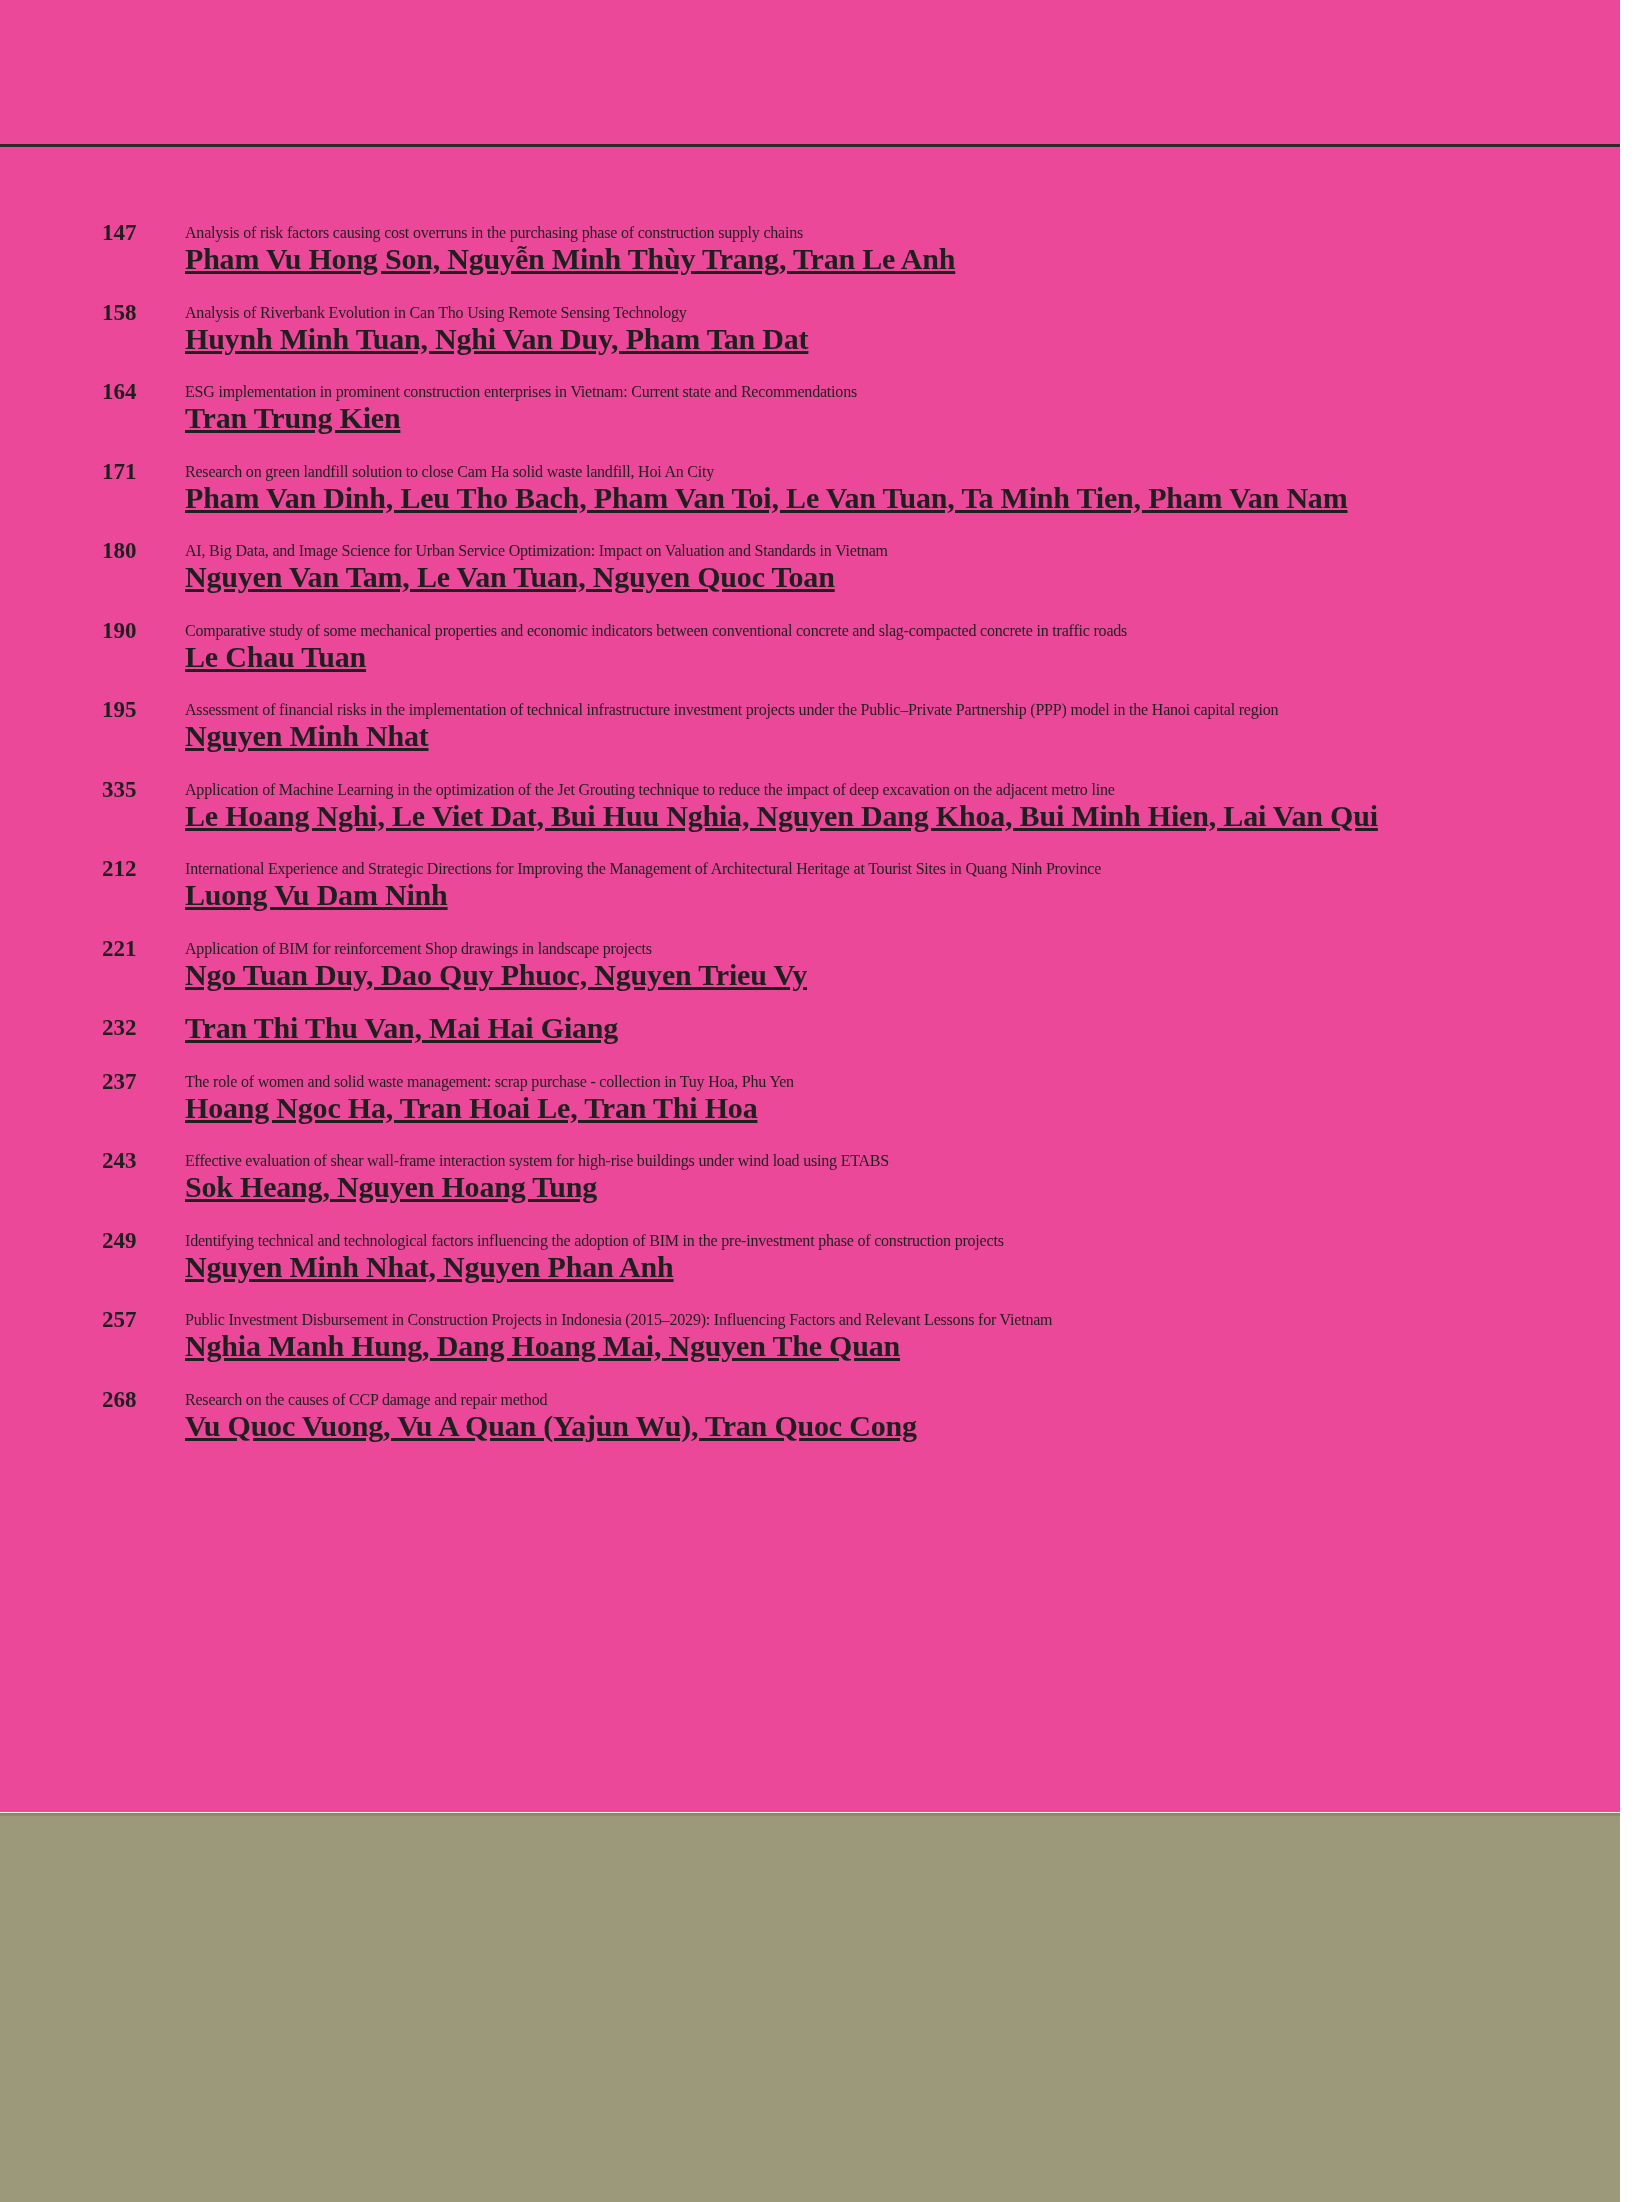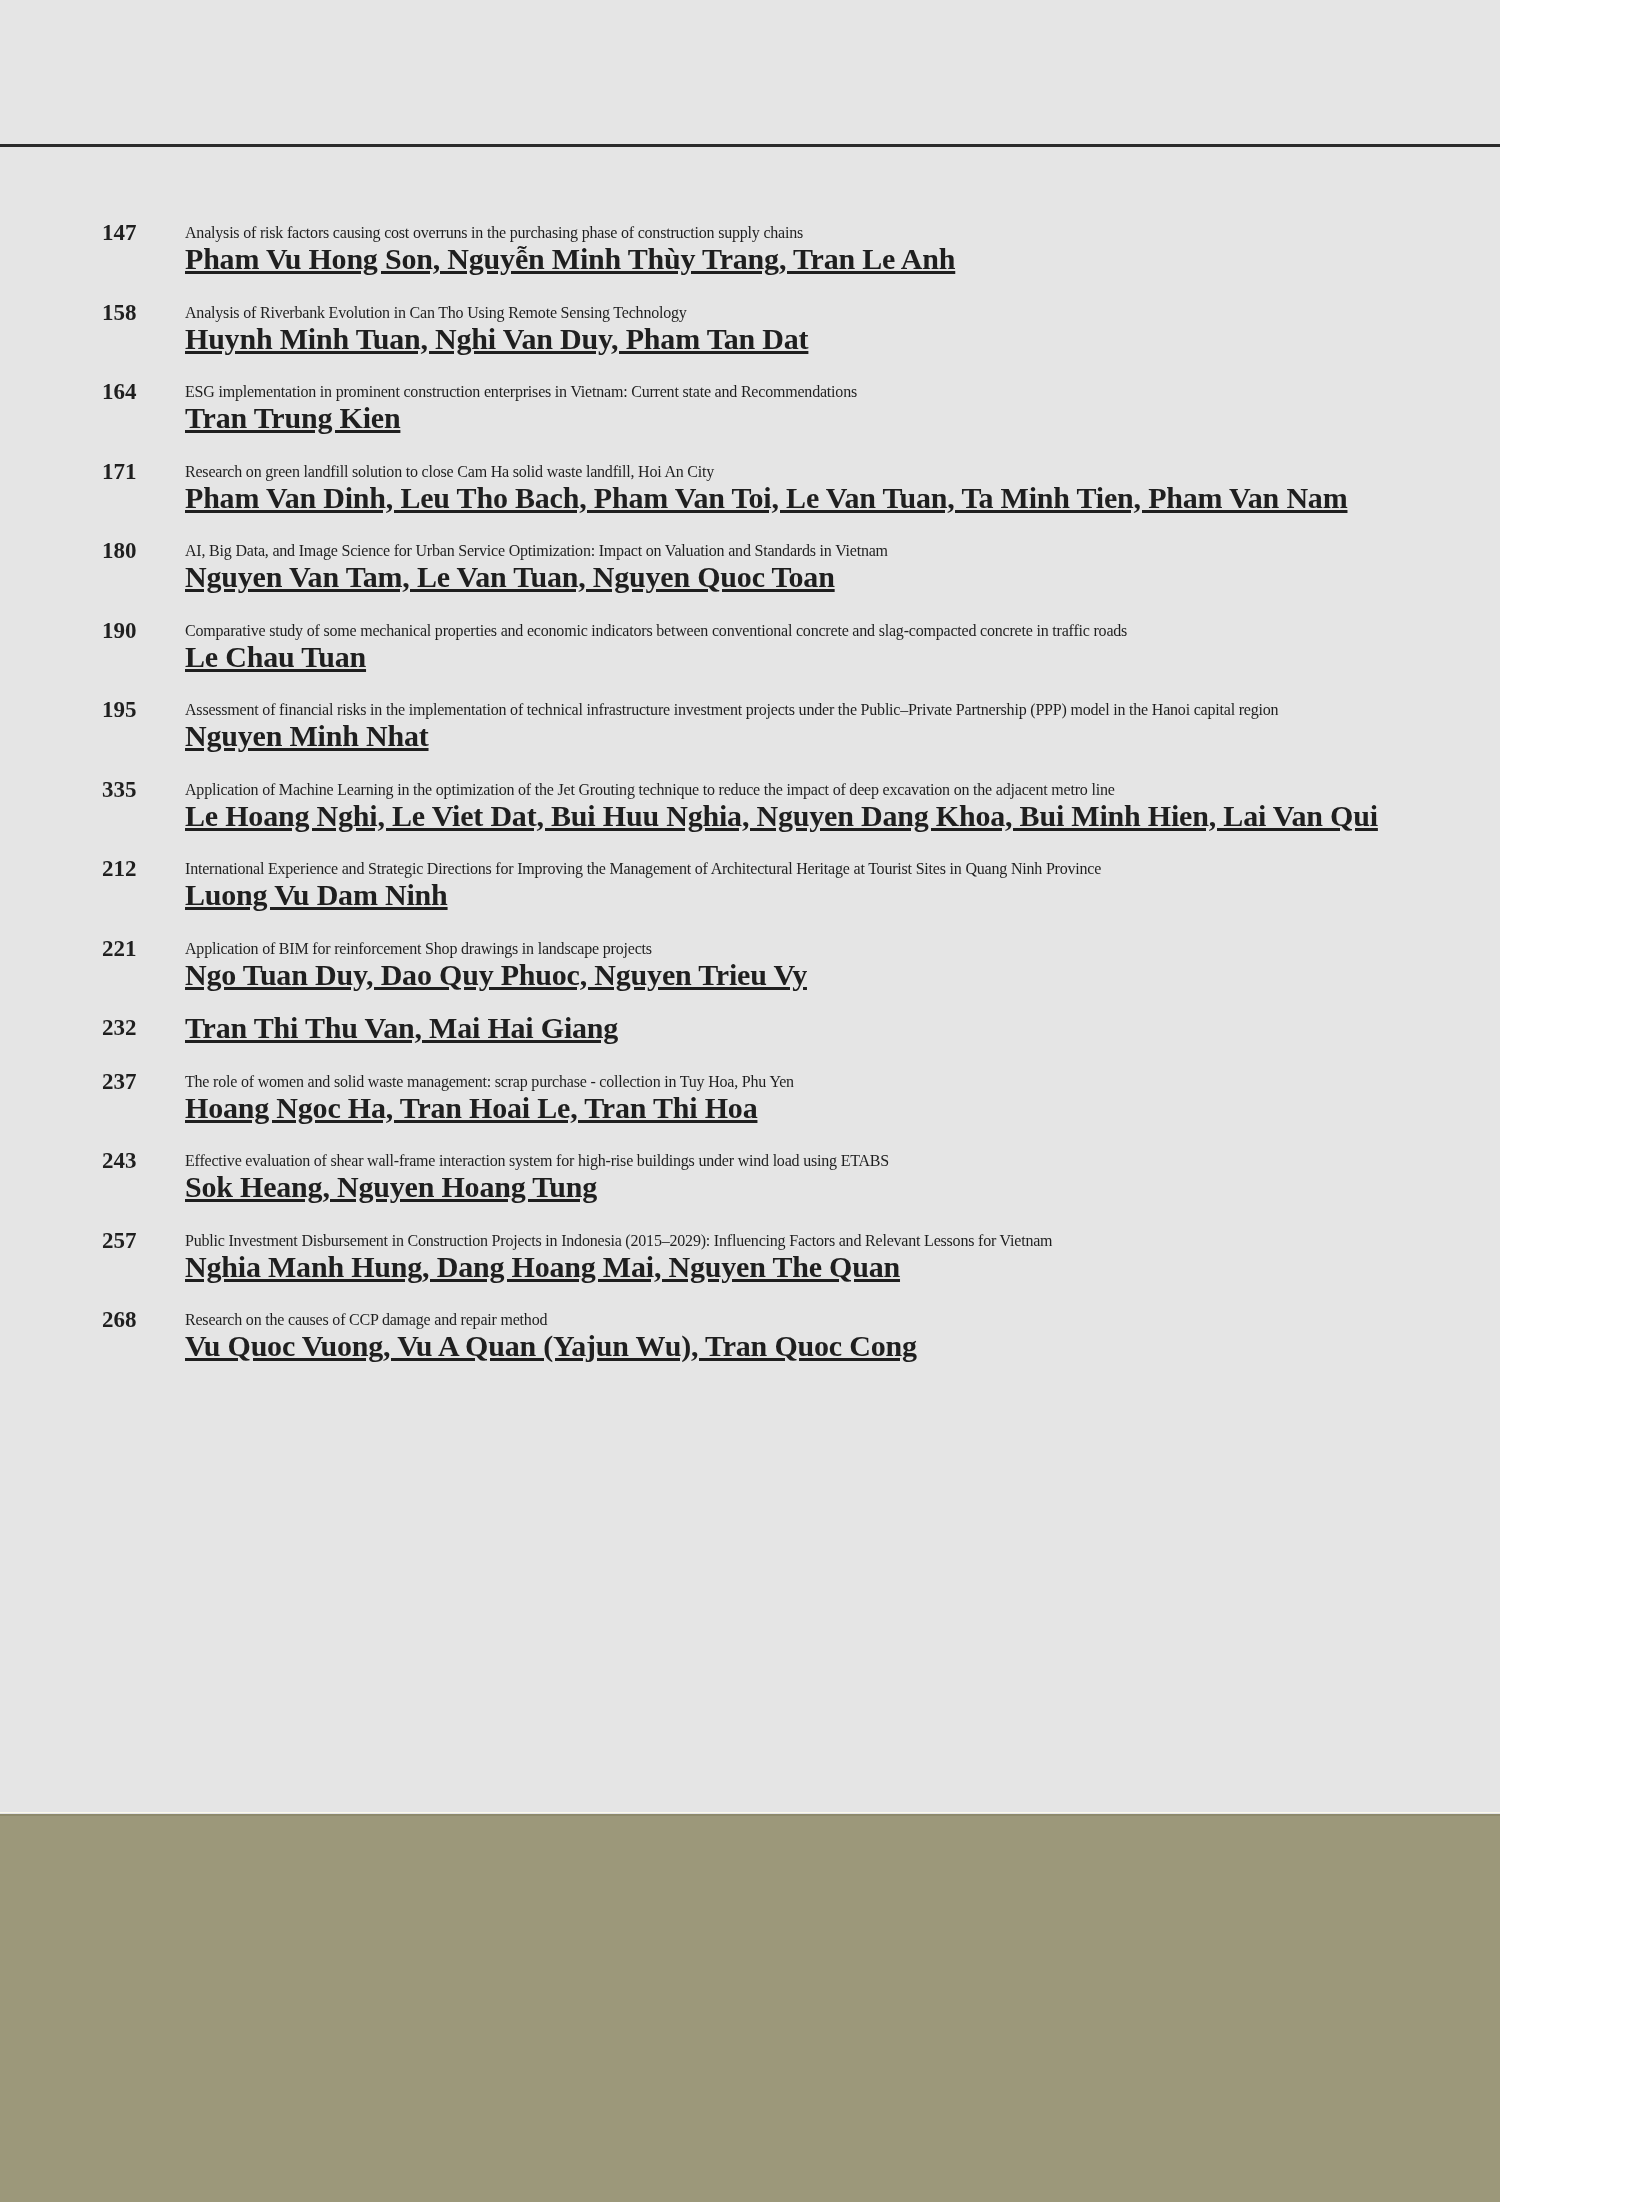--- a/index.html
+++ b/index.html
@@ -1,22 +1,22 @@
 <!DOCTYPE html>
 <html style="--rule-color: #2b2b2b; --ink-color: #1f1f1f; --band-color: #9c987a; --band-edge-color: #8e8a6c; --band-highlight-color: #fcf9ea;font-size:13.8px"><head>
 <meta charset="utf-8">
 <style>
   html, body { margin: 0; padding: 0; }
   body { background: #ffffff; }
 
   .page {
     position: relative;
-    width: 1500px;
+    width: 1620px;
     height: 2203px;
-    background: #e5e5e5;
+    background: #ec4899;
     overflow: hidden;
     font-family: "Liberation Serif", "DejaVu Serif", serif;
   }
 
   .top-rule {
     position: absolute;
     left: 0;
     top: 144px;
     width: 100%;
     height: 3.4px;
@@ -183,20 +183,27 @@
   </div>
 
   <div class="entry">
     <div class="pageno">243</div>
     <div class="entry-body">
       <div class="title">Effective evaluation of shear wall-frame interaction system for high-rise buildings under wind load using ETABS</div>
       <div class="authors">Sok Heang, Nguyen Hoang Tung</div>
     </div>
   </div>
 
+  <div class="entry">
+    <div class="pageno">249</div>
+    <div class="entry-body">
+      <div class="title">Identifying technical and technological factors influencing the adoption of BIM in the pre-investment phase of construction projects</div>
+      <div class="authors">Nguyen Minh Nhat, Nguyen Phan Anh</div>
+    </div>
+  </div>
 
   <div class="entry">
     <div class="pageno">257</div>
     <div class="entry-body">
       <div class="title">Public Investment Disbursement in Construction Projects in Indonesia (2015–2029): Influencing Factors and Relevant Lessons for Vietnam</div>
       <div class="authors">Nghia Manh Hung, Dang Hoang Mai, Nguyen The Quan</div>
     </div>
   </div>
 
   <div class="entry">

